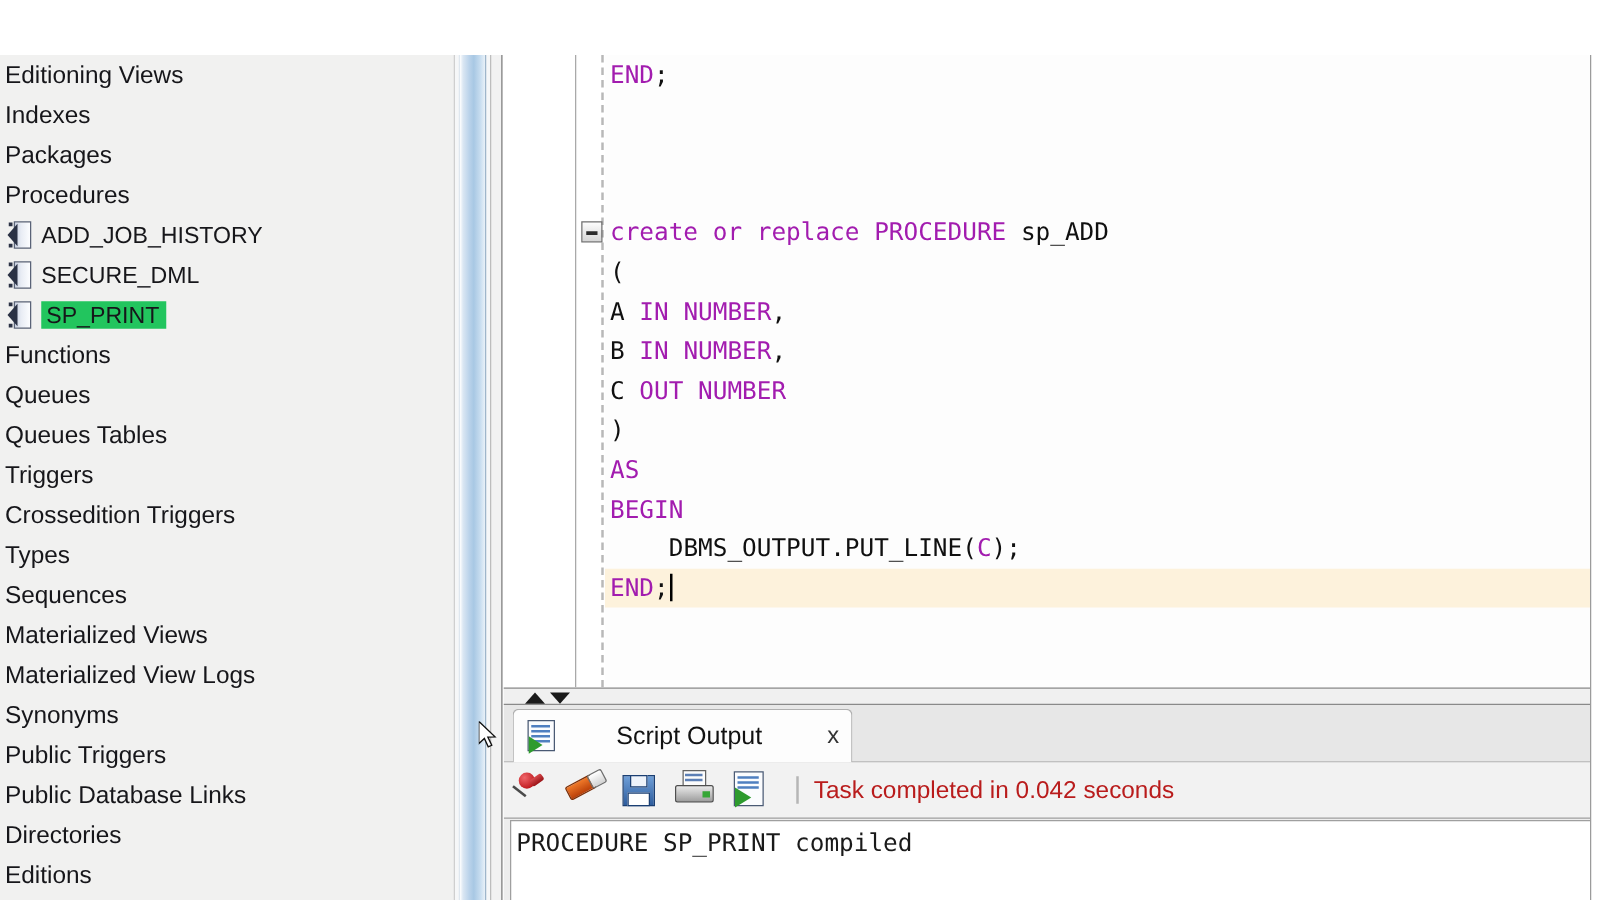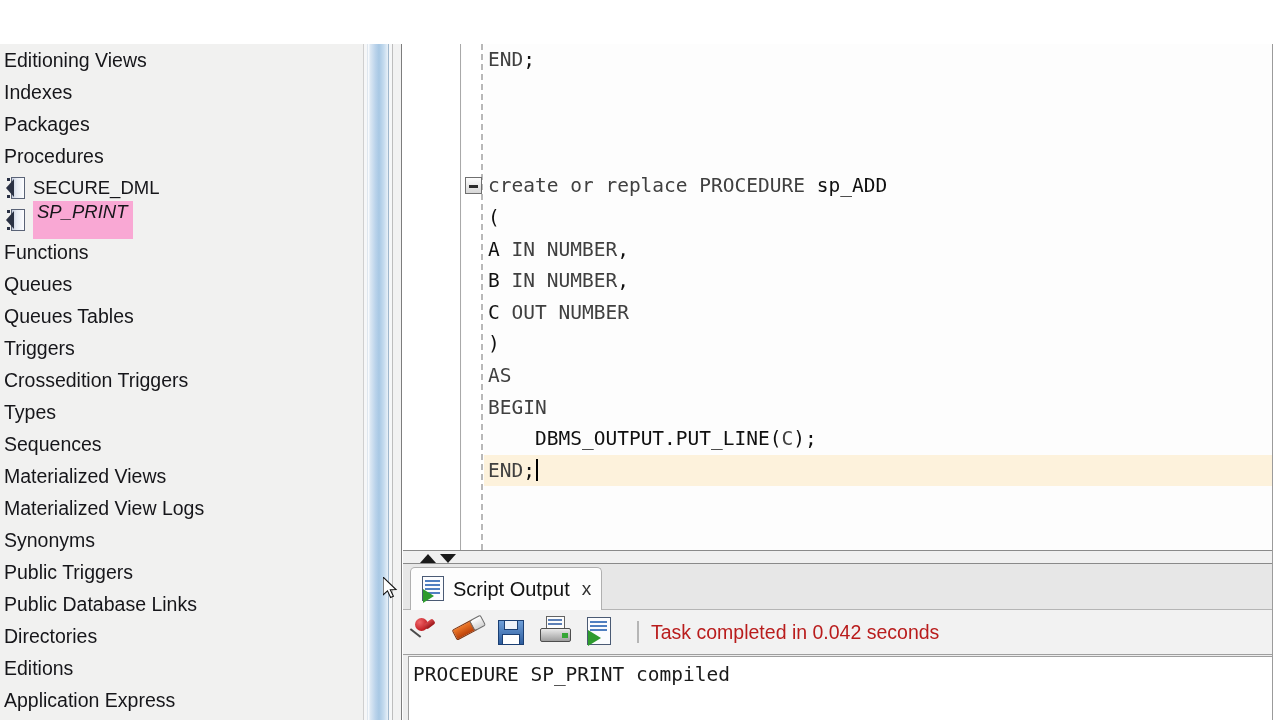--- a/index.html
+++ b/index.html
@@ -42,23 +42,22 @@
     white-space: nowrap;
     box-sizing: border-box;
   }
   .tree-row.leaf { padding-left: 2px; }
   .tree-label { display: inline-block; }
   .tree-row.leaf .tree-label {
     margin-left: 6px;
     font-size: 18.5px;
   }
   .tree-row.selected .tree-label {
-    background: #f9a8d4;
-    font-style: italic;
-    padding: 1px 6px 16px 4px;
+    background: #22c55e;
+    padding: 1px 6px 0 4px;
     line-height: 1.1;
   }
 
   
   .proc-icon {
     position: relative;
     width: 21px; height: 23px;
     flex: 0 0 21px;
     margin-left: 4px;
   }
@@ -171,21 +170,21 @@
     height: 31.6px;
     line-height: 31.6px;
     white-space: pre;
     padding-left: 4px;
     box-sizing: border-box;
   }
   .code-line.current {
     background: #fdf2dc;
     width: 1192px;
   }
-  .kw   { color: #404040; }
+  .kw   { color: #a21caf; }
   .plain{ color: #101010; }
   .caret {
     display: inline-block;
     width: 2px; height: 22px;
     background: #000;
     vertical-align: -4px;
     margin-left: 1px;
   }
 
   
@@ -240,20 +239,21 @@
     height: 43px;
     display: flex;
     align-items: center;
     padding: 0 10px 0 10px;
     background: #fdfdfd;
     border: 1px solid #b0b0b0;
     border-bottom: none;
     border-radius: 5px 5px 0 0;
     box-sizing: border-box;
     cursor: pointer;
+    gap: 40px;
   }
   .tab-icon {
     position: relative;
     width: 26px; height: 26px;
     flex: 0 0 26px;
     margin-right: 6px;
   }
   .tab-icon .doc {
     position: absolute;
     left: 1px; top: 0;
@@ -414,20 +414,29 @@
           <span class="tree-label">Editioning Views</span>
         </div>
         <div class="tree-row">
           <span class="tree-label">Indexes</span>
         </div>
         <div class="tree-row">
           <span class="tree-label">Packages</span>
         </div>
         <div class="tree-row">
           <span class="tree-label">Procedures</span>
+        </div>
+        <div class="tree-row leaf">
+          <span class="proc-icon">
+            <span class="page"></span>
+            <span class="blade"></span>
+            <span class="dot1"></span>
+            <span class="dot2"></span>
+          </span>
+          <span class="tree-label">ADD_JOB_HISTORY</span>
         </div>
         <div class="tree-row leaf">
           <span class="proc-icon">
             <span class="page"></span>
             <span class="blade"></span>
             <span class="dot1"></span>
             <span class="dot2"></span>
           </span>
           <span class="tree-label">SECURE_DML</span>
         </div>

